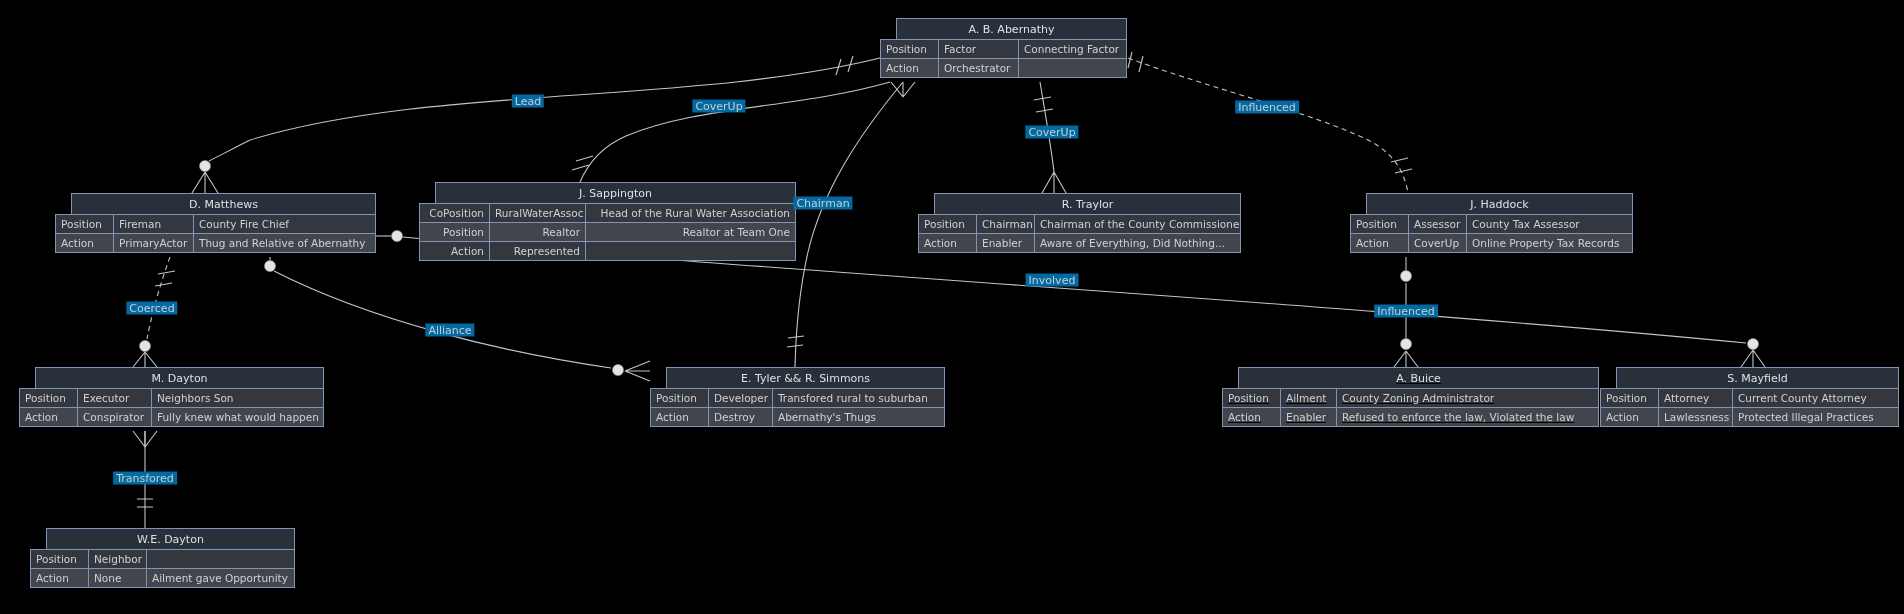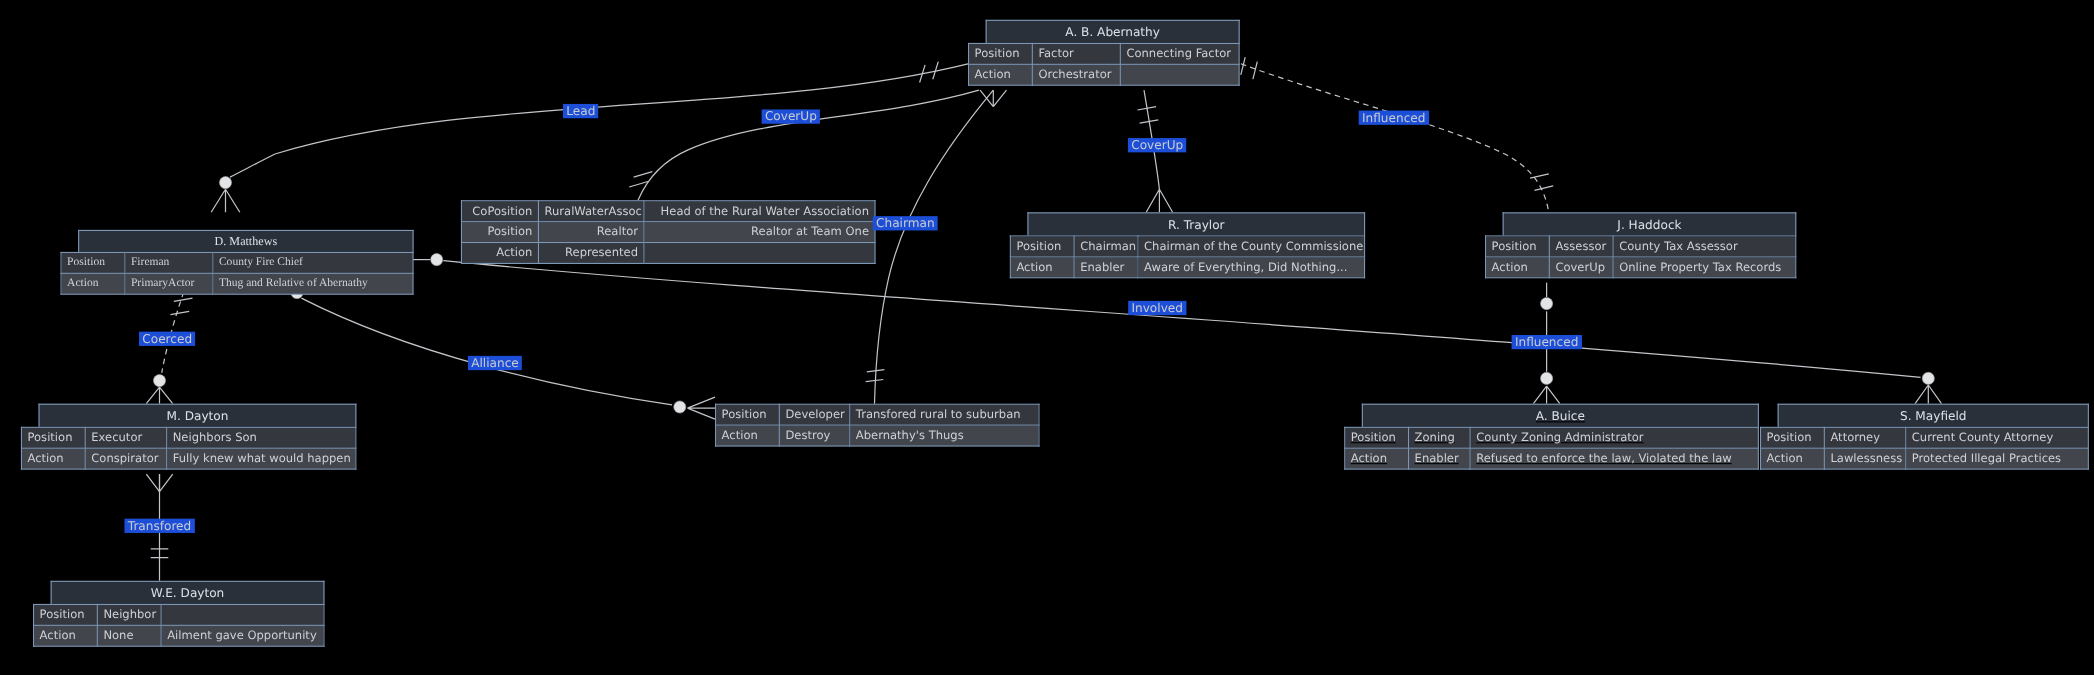--- a/index.html
+++ b/index.html
@@ -7,21 +7,21 @@
           font-family:"DejaVu Sans","Liberation Sans",sans-serif;}
   #edges{position:absolute;left:0;top:0;z-index:1;}
   .entity{position:absolute;z-index:2;}
   .etitle{border:1px solid #7d96b5;border-bottom:none;background:#29303a;color:#dde1e6;
           font-size:11px;text-align:center;padding:4px 4px 3px;white-space:nowrap;margin-left:16px;}
   .entity table{border-collapse:collapse;table-layout:fixed;}
   .entity td{border:1px solid #7d96b5;font-size:10.5px;line-height:12px;color:#ced2d6;
              padding:3px 5px;white-space:nowrap;overflow:hidden;}
   tr.odd td{background:#34383e;}
   tr.even td{background:#42464c;}
-  .edge-label{position:absolute;z-index:3;transform:translate(-50%,-50%);background:#1d4ed8;
+  .edge-label{position:absolute;z-index:3;transform:translate(-50%,-50%);background:#0369a1;
               color:#c9cdd1;font-size:11px;padding:0 3px;white-space:nowrap;}
   .line{fill:none;stroke:#c2c6ca;stroke-width:1.1;}
   .dashed{stroke-dasharray:5 4;}
   .tick,.foot{fill:none;stroke:#c2c6ca;stroke-width:1.1;}
   .dot{fill:#e2e4e6;stroke:#9b9fa3;stroke-width:0.6;}
 </style>
 </head>
 <body>
 
 <div id="canvas">
@@ -101,21 +101,21 @@
               <td>Connecting Factor</td>
             </tr>
             <tr class="even">
               <td>Action</td>
               <td>Orchestrator</td>
               <td></td>
             </tr>
           </tbody>
         </table>
       </div>
-      <div class="entity" style="left: 55px; top: 209px; font-family: Liberation Serif, serif;">
+      <div class="entity" style="left: 55px; top: 193px;">
         <div class="etitle">D. Matthews</div>
         <table style="width: 320px;">
           <colgroup>
             <col style="width: 58px;">
             <col style="width: 80px;">
             <col style="width: 182px;">
           </colgroup>
           <tbody>
             <tr class="odd">
               <td>Position</td>
@@ -124,20 +124,21 @@
             </tr>
             <tr class="even">
               <td>Action</td>
               <td>PrimaryActor</td>
               <td>Thug and Relative of Abernathy</td>
             </tr>
           </tbody>
         </table>
       </div>
       <div class="entity" style="left: 419px; top: 182px;">
+        <div class="etitle">J. Sappington</div>
         <table style="width: 376px; text-align: right;">
           <colgroup>
             <col style="width: 70px;">
             <col style="width: 96px;">
             <col style="width: 210px;">
           </colgroup>
           <tbody>
             <tr class="odd">
               <td>CoPosition</td>
               <td>RuralWaterAssoc</td>
@@ -216,20 +217,21 @@
             </tr>
             <tr class="even">
               <td>Action</td>
               <td>Conspirator</td>
               <td>Fully knew what would happen</td>
             </tr>
           </tbody>
         </table>
       </div>
       <div class="entity" style="left: 650px; top: 367px;">
+        <div class="etitle">E. Tyler &amp;&amp; R. Simmons</div>
         <table style="width: 294px;">
           <colgroup>
             <col style="width: 58px;">
             <col style="width: 64px;">
             <col style="width: 172px;">
           </colgroup>
           <tbody>
             <tr class="odd">
               <td>Position</td>
               <td>Developer</td>
@@ -247,21 +249,21 @@
         <div class="etitle">A. Buice</div>
         <table style="width: 376px;">
           <colgroup>
             <col style="width: 58px;">
             <col style="width: 56px;">
             <col style="width: 262px;">
           </colgroup>
           <tbody>
             <tr class="odd">
               <td>Position</td>
-              <td>Zoning</td>
+              <td>Ailment</td>
               <td>County Zoning Administrator</td>
             </tr>
             <tr class="even">
               <td>Action</td>
               <td>Enabler</td>
               <td>Refused to enforce the law, Violated the law</td>
             </tr>
           </tbody>
         </table>
       </div>

